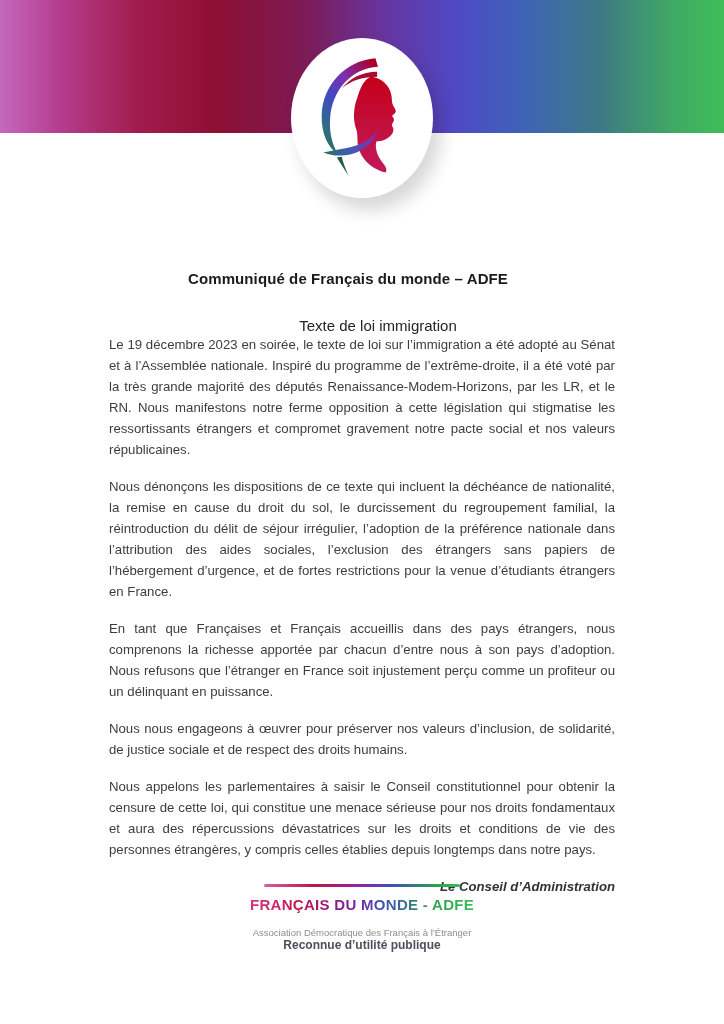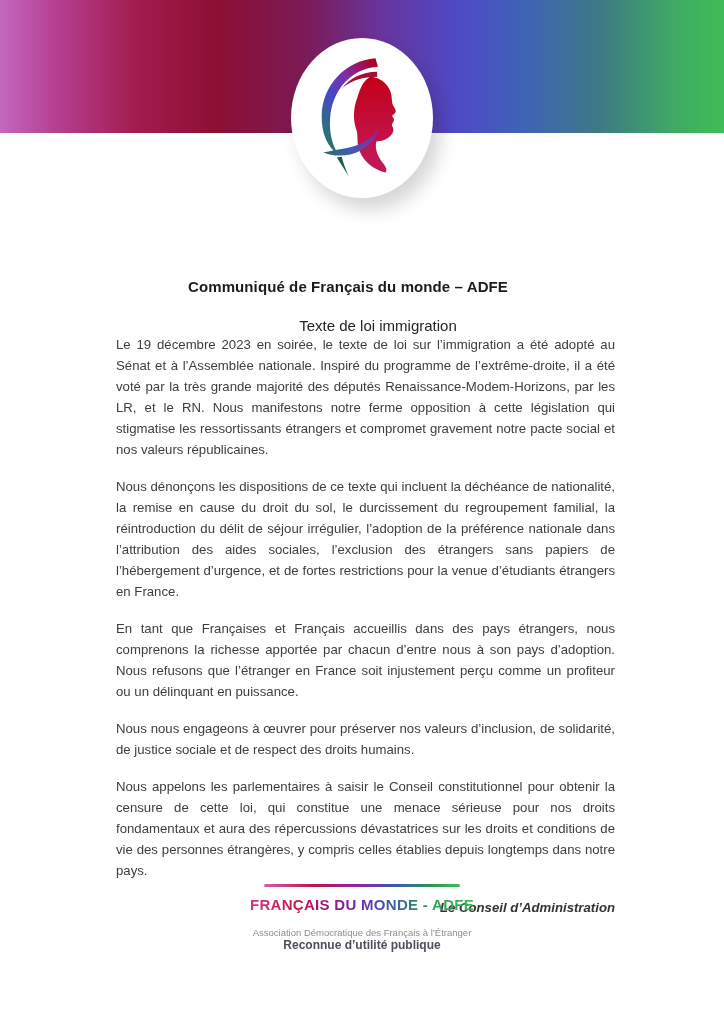--- a/index.html
+++ b/index.html
@@ -27,40 +27,40 @@
     position: absolute; top: 38px; left: 291px;
     width: 142px; height: 160px;
     background: #ffffff;
     border-radius: 50%;
     box-shadow: 8px 12px 18px rgba(0,0,0,0.16);
     display: flex; align-items: center; justify-content: center;
   }
   .logo-circle svg { width: 104px; height: 126px; }
 
   .title {
-    position: absolute; top: 278px; left: 0;
+    position: absolute; top: 270px; left: 0;
     width: 696px; text-align: center;
     font-size: 15px; font-weight: bold; color: #1b1b1b;
     margin: 0; letter-spacing: 0.1px;
   }
   .subtitle {
     position: absolute; top: 301px; left: 0;
     width: 724px; text-align: center;
     font-size: 15px; font-weight: normal; color: #242424;
     margin: 16px;
   }
 
   .body-text {
     position: absolute; top: 334px; left: 109px;
     width: 506px;
     font-size: 13.2px; line-height: 21px;
     color: #3d3d3d;
     text-align: justify;
   }
-  .body-text p { margin: 0 0 16px 7px; }
+  .body-text p { margin: 0 0 16px 0; }
   .signature {
     margin: 6px 0 0 0 !important;
     text-align: right;
     font-weight: bold; font-style: italic;
     color: #333333;
   }
 
   
   .footer {
     position: absolute; top: 884px; left: 0;

